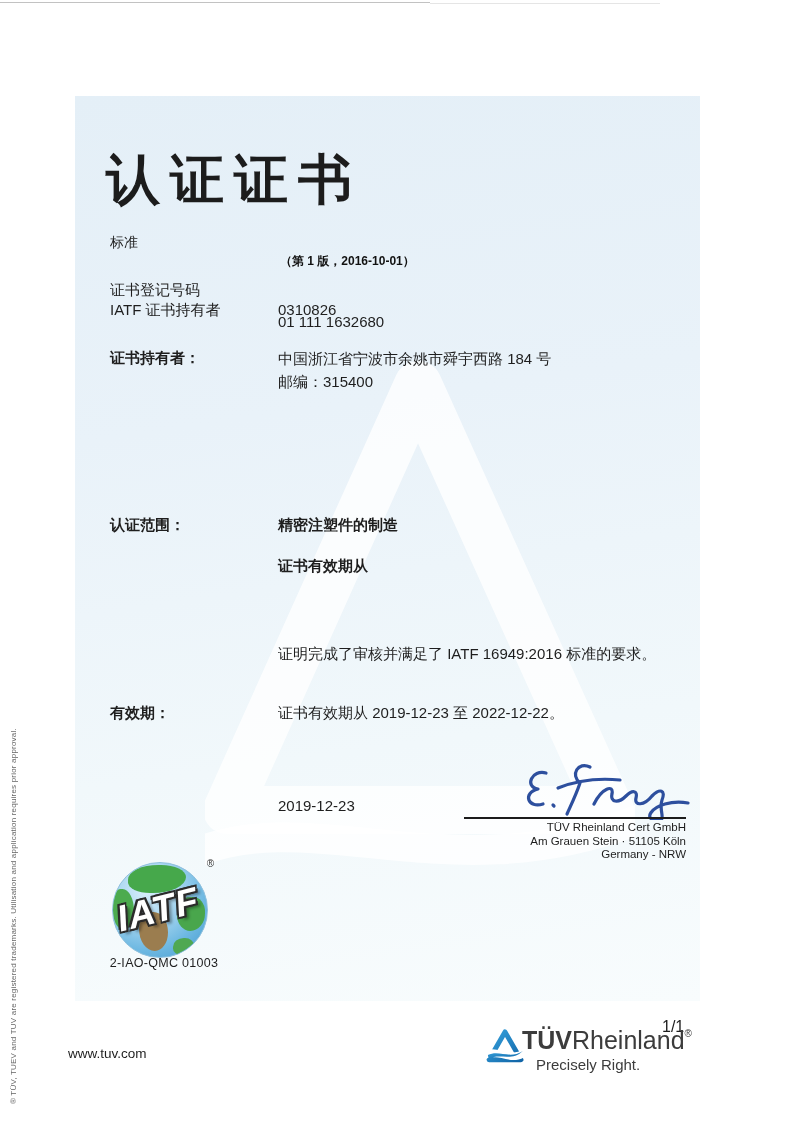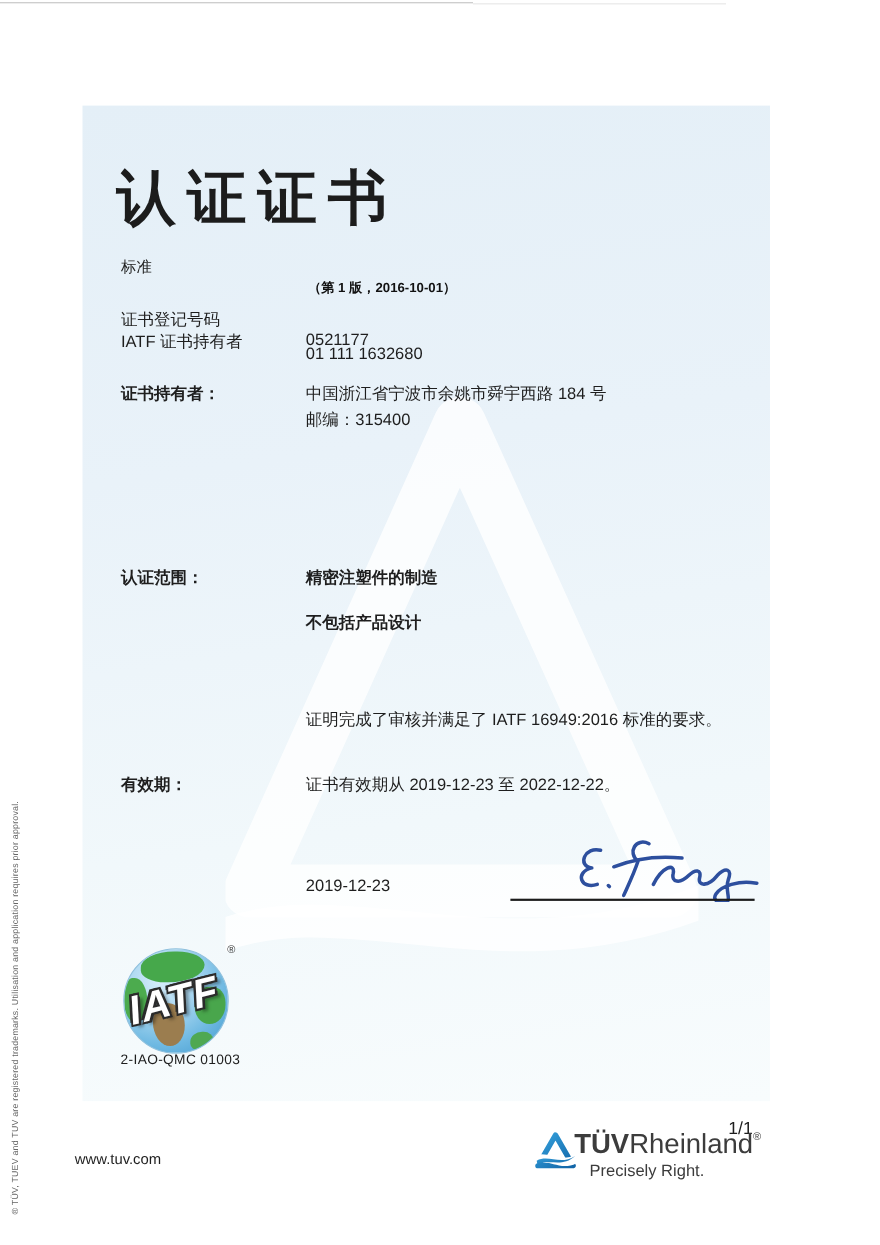--- a/index.html
+++ b/index.html
@@ -76,49 +76,54 @@
   </svg>
 
   <div class="title">认证证书</div>
 
   <div class="lbl" style="top:234px;">标准</div>
   <div class="std-edition">（第 1 版，2016-10-01）</div>
 
   <div class="lbl" style="top:281px;font-size:15px;">证书登记号码</div>
   <div class="val" style="top:281px;margin-top:32px;">01 111 1632680</div>
   <div class="lbl" style="top:301px;font-size:15px;">IATF 证书持有者</div>
-  <div class="val" style="top:301px;">0521177</div>
+  <div class="val" style="top:301px;">0310826</div>
 
   <div class="lbl bold" style="top:349px;font-size:15px;">证书持有者：</div>
   <div class="holder-block">
     <div>中国浙江省宁波市余姚市舜宇西路 184 号</div>
     <div>邮编：315400</div>
   </div>
 
   <div class="lbl bold" style="top:516px;font-size:15px;">认证范围：</div>
   <div class="val bold" style="top:516px;">精密注塑件的制造</div>
-  <div class="val bold" style="top:557px;">不包括产品设计</div>
+  <div class="val bold" style="top:557px;">证书有效期从</div>
 
   <div class="statement">证明完成了审核并满足了 IATF 16949:2016 标准的要求。</div>
 
   <div class="lbl bold" style="top:704px;font-size:15px;">有效期：</div>
   <div class="val" style="top:704px;text-align:right;">证书有效期从 2019-12-23 至 2022-12-22。</div>
 
   <div class="val" style="top:797px;">2019-12-23</div>
 
   <svg class="sig-svg" width="170" height="60" viewBox="0 0 170 60">
     <g fill="none" stroke="#2d4f9e" stroke-width="3.2" stroke-linecap="round" stroke-linejoin="round">
       <path d="M24 13 C10 9 2 27 16 29 C0 33 6 49 21 44"></path>
       <path d="M31 45 L32 46"></path>
       <path d="M68 7 C56 1 48 15 58 23 C54 35 49 45 45 54"></path>
       <path d="M36 28 C56 20 78 18 98 20"></path>
       <path d="M72 44 C80 28 92 24 90 34 C88 42 96 44 104 36 C110 30 116 30 114 38 C112 46 122 46 130 36 C138 28 144 30 140 40 C136 52 147 63 132 60 C123 58 129 48 143 44 C154 41 160 42 166 43"></path>
     </g>
   </svg>
   <div class="sig-line"></div>
+  <div class="issuer">
+    <div>TÜV Rheinland Cert GmbH</div>
+    <div>Am Grauen Stein · 51105 Köln</div>
+    <div>Germany - NRW</div>
+  </div>
 
   <div class="iatf-logo">
     <div class="globe">
       <div class="blob b1"></div>
       <div class="blob b2"></div>
       <div class="blob b3"></div>
       <div class="blob b4"></div>
       <div class="blob b5"></div>
       <div class="iatf-word">IATF</div>
     </div>

